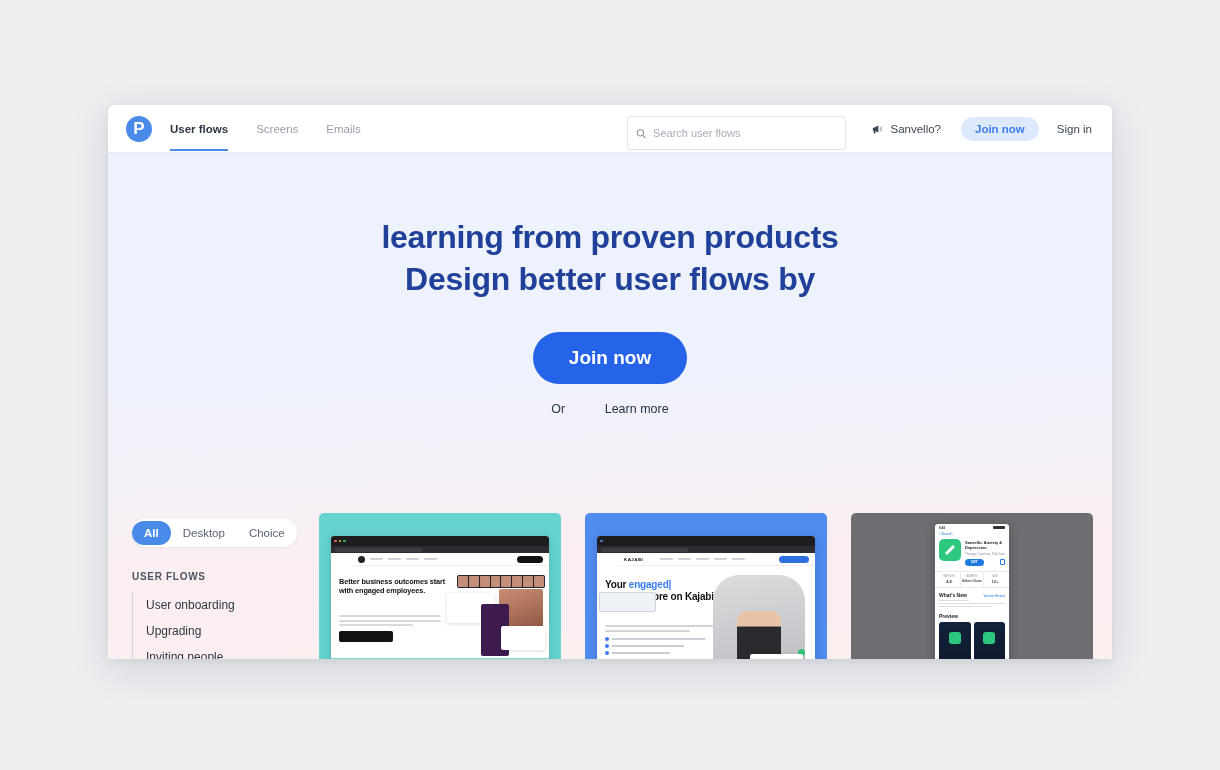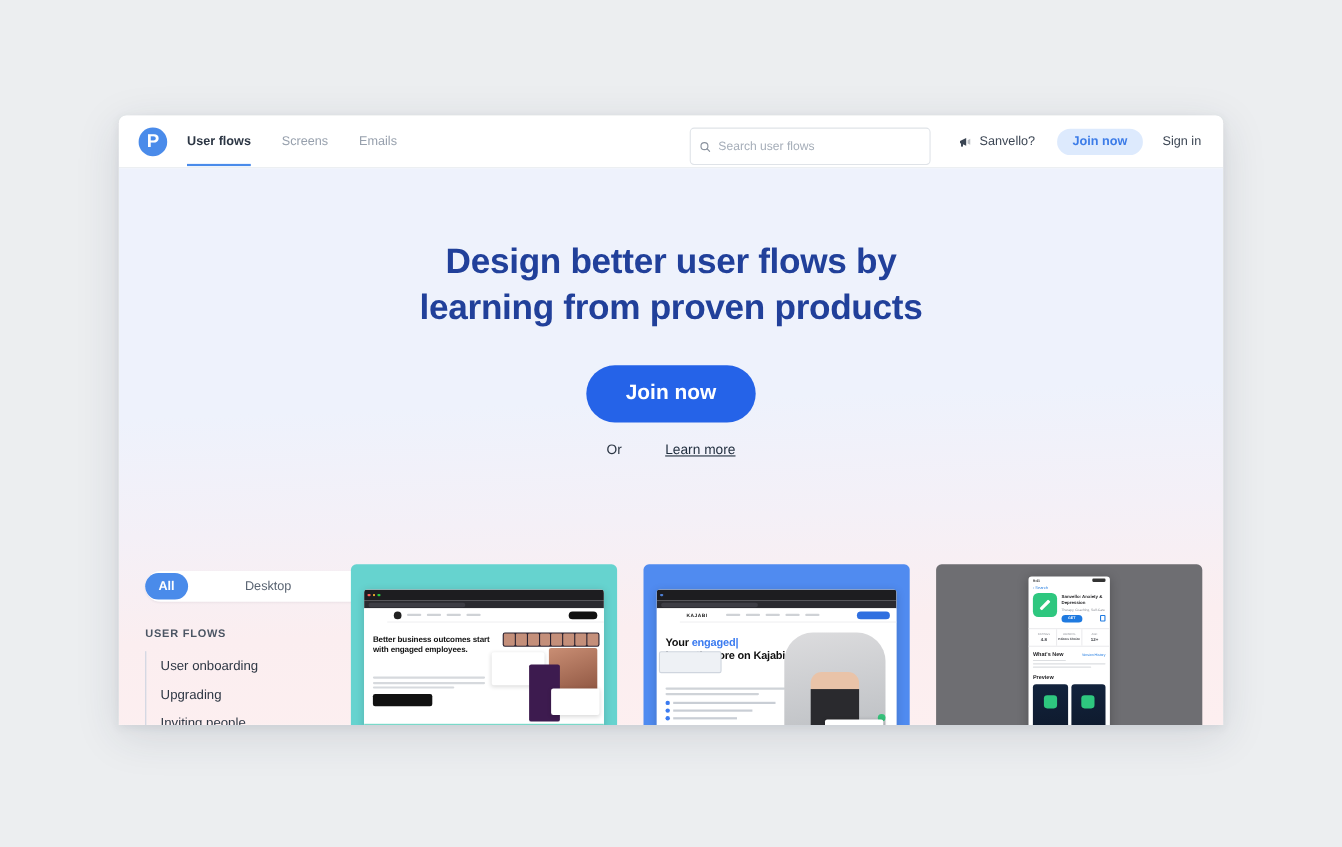--- a/index.html
+++ b/index.html
@@ -157,21 +157,20 @@
     cursor: pointer;
     font-family: inherit;
   }
   #hero-sub {
     margin-top: 18px;
     font-size: 12.5px;
     color: #2c3644;
   }
   #hero-sub a {
     color: #1f2d3d;
-    text-decoration: underline;
     cursor: pointer;
     margin-left: 36px;
   }
 
   
   #content {
     position: absolute;
     top: 360px;
     left: 0; right: 0;
     display: flex;
@@ -182,21 +181,20 @@
   
   #sidebar { width: 163px; flex: none; padding-top: 6px; }
   #filter-toggle {
     display: inline-flex;
     background: #ffffff;
     border-radius: 14px;
     padding: 0;
     height: 28px;
     align-items: center;
     box-shadow: 0 1px 2px rgba(30,40,60,0.07);
-    gap: 40px;
   }
   .filter-opt {
     font-size: 11.5px;
     color: #5a6472;
     padding: 0 12px;
     height: 24px;
     line-height: 24px;
     border-radius: 14px;
     cursor: pointer;
     white-space: nowrap;
@@ -401,22 +399,22 @@
       </div>
       <div id="join-now-pill">Join now</div>
       <div id="sign-in-link">Sign in</div>
     </div>
   </div>
 
   <div id="page-body">
 
     <div id="hero">
       <div id="hero-title">
+        <div>learning from proven products</div>
         <div>Design better user flows by</div>
-        <div>learning from proven products</div>
       </div>
       <button id="hero-cta">Join now</button>
       <div id="hero-sub">
         <span>Or </span><a>Learn more</a>
       </div>
     </div>
 
     <div id="content">
 
       <div id="sidebar">

